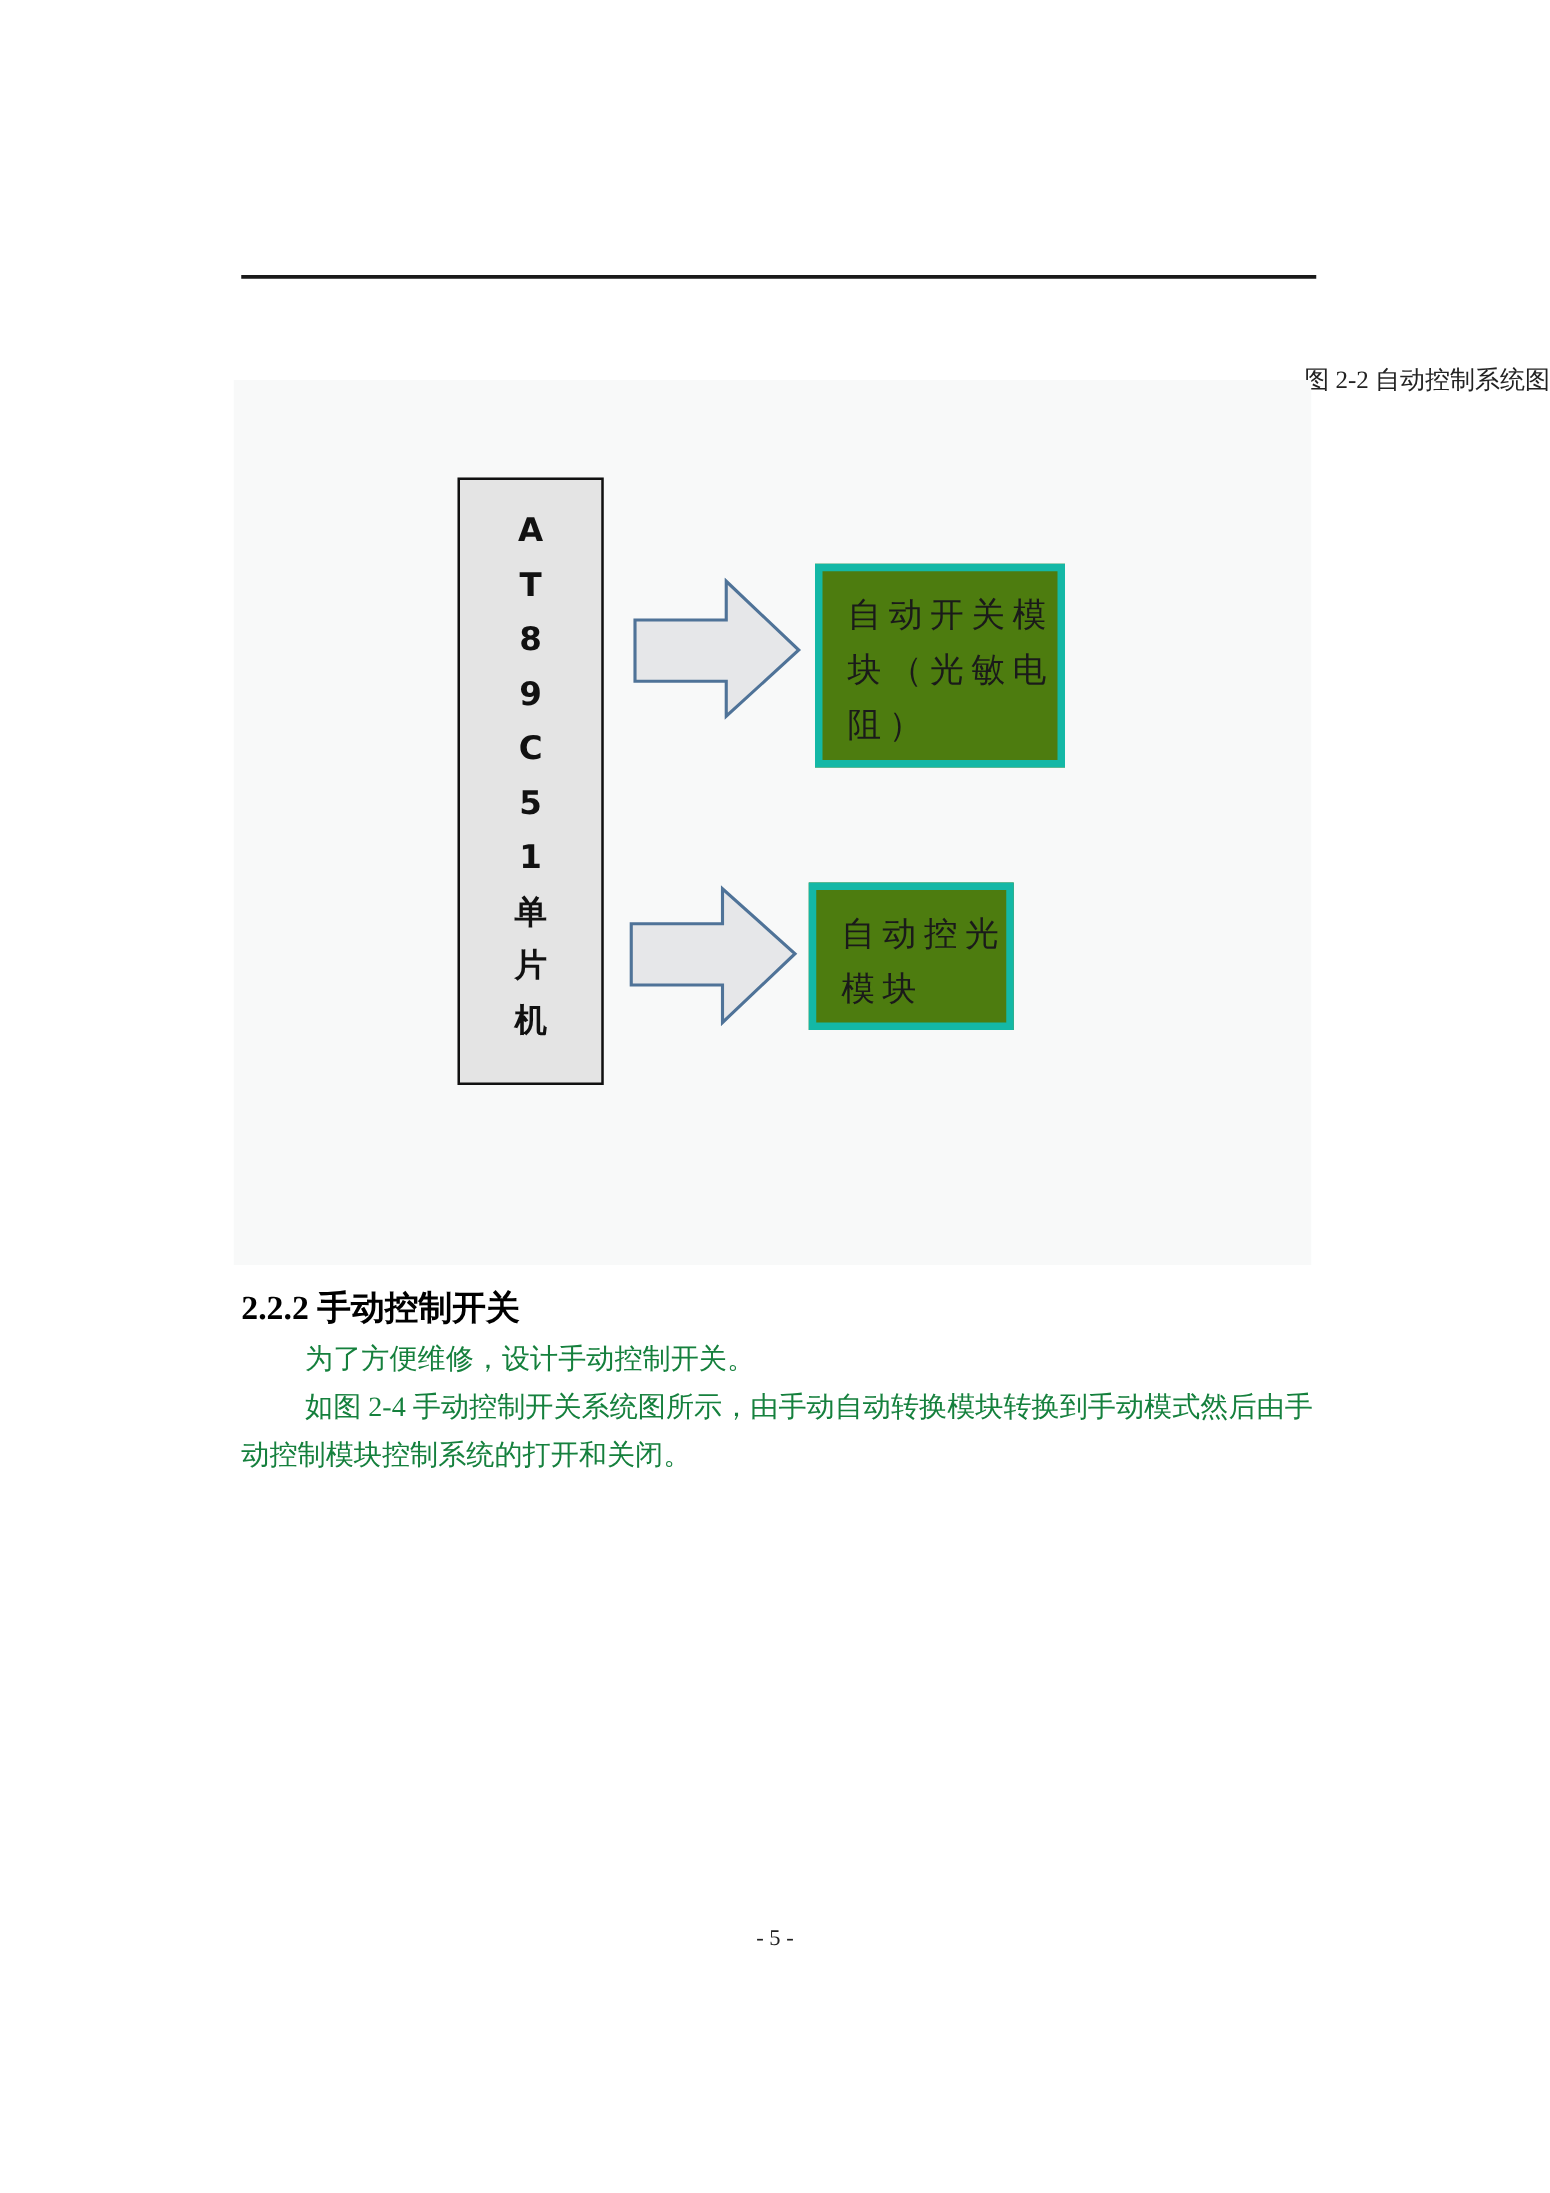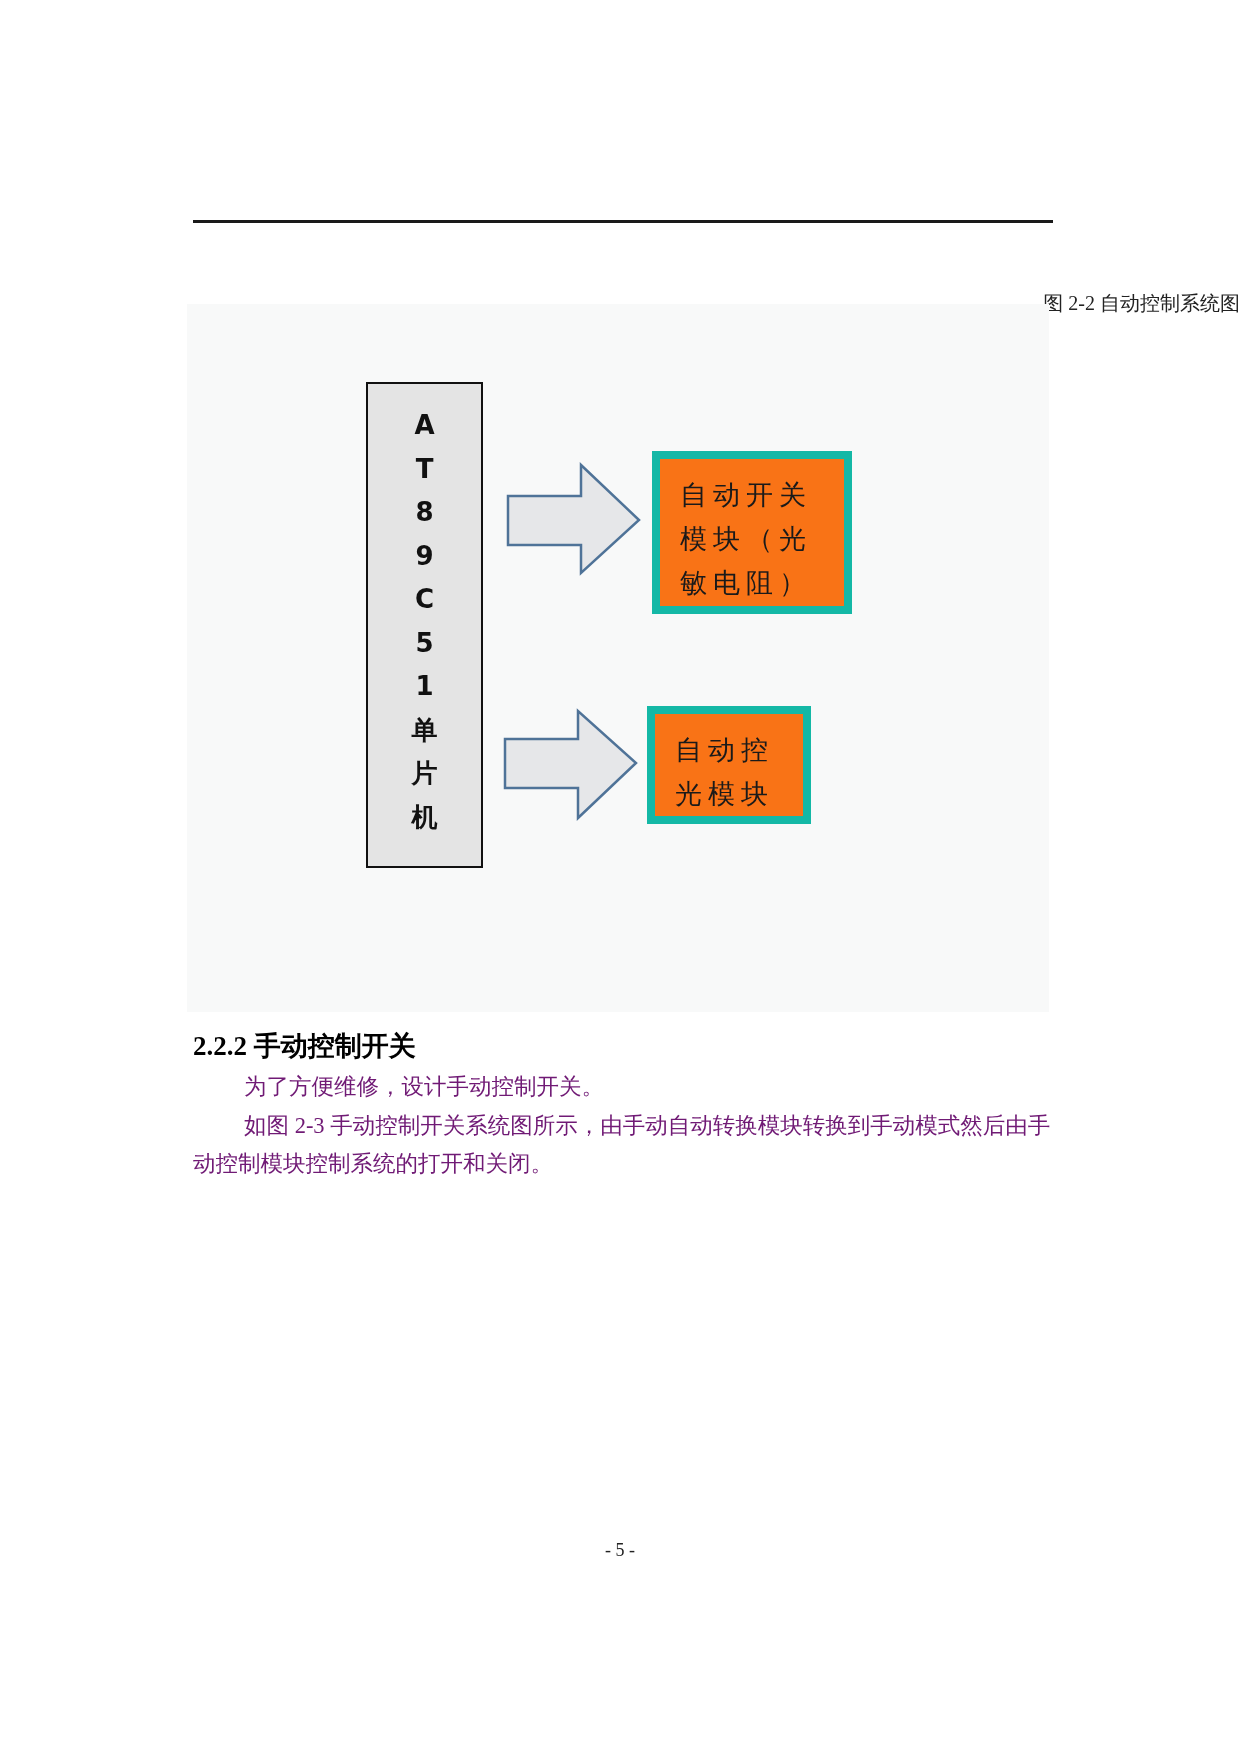--- a/index.html
+++ b/index.html
@@ -9,30 +9,30 @@
   }
   .rule { position: absolute; left: 193px; top: 220px; width: 860px; height: 3px; background: #1a1a1a; }
   .caption { position: absolute; left: 0; width: 1240px; top: 268px; text-align: right;
     font-size: 20px; font-family: "Liberation Serif", "DejaVu Serif", serif; color: #222; margin-top: 22px; }
   .figure { position: absolute; left: 187px; top: 304px; width: 862px; height: 708px; background: #f8f9f9; }
   .mcu { position: absolute; left: 366px; top: 382px; width: 117px; height: 486px;
     background: #e4e4e4; border: 2.5px solid #111; box-sizing: border-box;
     display: flex; flex-direction: column; align-items: center; padding-top: 20px; }
   .mcu span { display: block; font-family: "DejaVu Sans", sans-serif; font-weight: bold;
     font-size: 26px; line-height: 43.5px; color: #111; }
-  .module { position: absolute; background: #f97316; border: 8px solid #14b8a6; box-sizing: border-box;
+  .module { position: absolute; background: #4d7c0f; border: 6px solid #14b8a6; box-sizing: border-box;
     padding: 14px 0 0 20px; font-size: 27px; line-height: 44px; letter-spacing: 6px; color: #1a1a1a;
     font-family: "DejaVu Serif", "Liberation Serif", serif; }
   .module-1 { left: 652px; top: 451px; width: 200px; height: 163px; }
   .module-2 { left: 647px; top: 706px; width: 164px; height: 118px; }
   .arrow { position: absolute; }
   .heading { position: absolute; left: 193px; top: 1028px; font-size: 27px; font-weight: bold;
     font-family: "Liberation Serif", "DejaVu Serif", serif; color: #000000; }
   .para { position: absolute; left: 193px; width: 862px; font-size: 22.5px; line-height: 38px;
-    font-family: "Liberation Serif", "DejaVu Serif", serif; color: #701a75; }
+    font-family: "Liberation Serif", "DejaVu Serif", serif; color: #15803d; }
   .p1 { top: 1068px; text-indent: 51px; }
   .p2 { top: 1107px; text-indent: 51px; }
   .page-num { position: absolute; left: 0; width: 1240px; top: 1540px; text-align: center;
     font-size: 18px; font-family: "Liberation Serif", serif; color: #222; }
 </style>
 </head>
 <body>
 
 <div class="rule"></div>
 
@@ -61,15 +61,15 @@
 
 <svg class="arrow" style="left:502px; top:708px;" width="140" height="116" viewBox="0 0 140 116">
   <polygon points="3,31 76,31 76,3 134,55 76,110 76,80 3,80" fill="#e6e7e9" stroke="#4f7398" stroke-width="2.5" stroke-linejoin="miter"></polygon>
 </svg>
 
 <div class="module module-2">自动控光模块</div>
 
 <div class="heading">2.2.2 手动控制开关</div>
 
 <div class="para p1">为了方便维修，设计手动控制开关。</div>
-<div class="para p2">如图 2-3 手动控制开关系统图所示，由手动自动转换模块转换到手动模式然后由手动控制模块控制系统的打开和关闭。</div>
+<div class="para p2">如图 2-4 手动控制开关系统图所示，由手动自动转换模块转换到手动模式然后由手动控制模块控制系统的打开和关闭。</div>
 
 <div class="page-num">- 5 -</div>
 
 </body></html>

